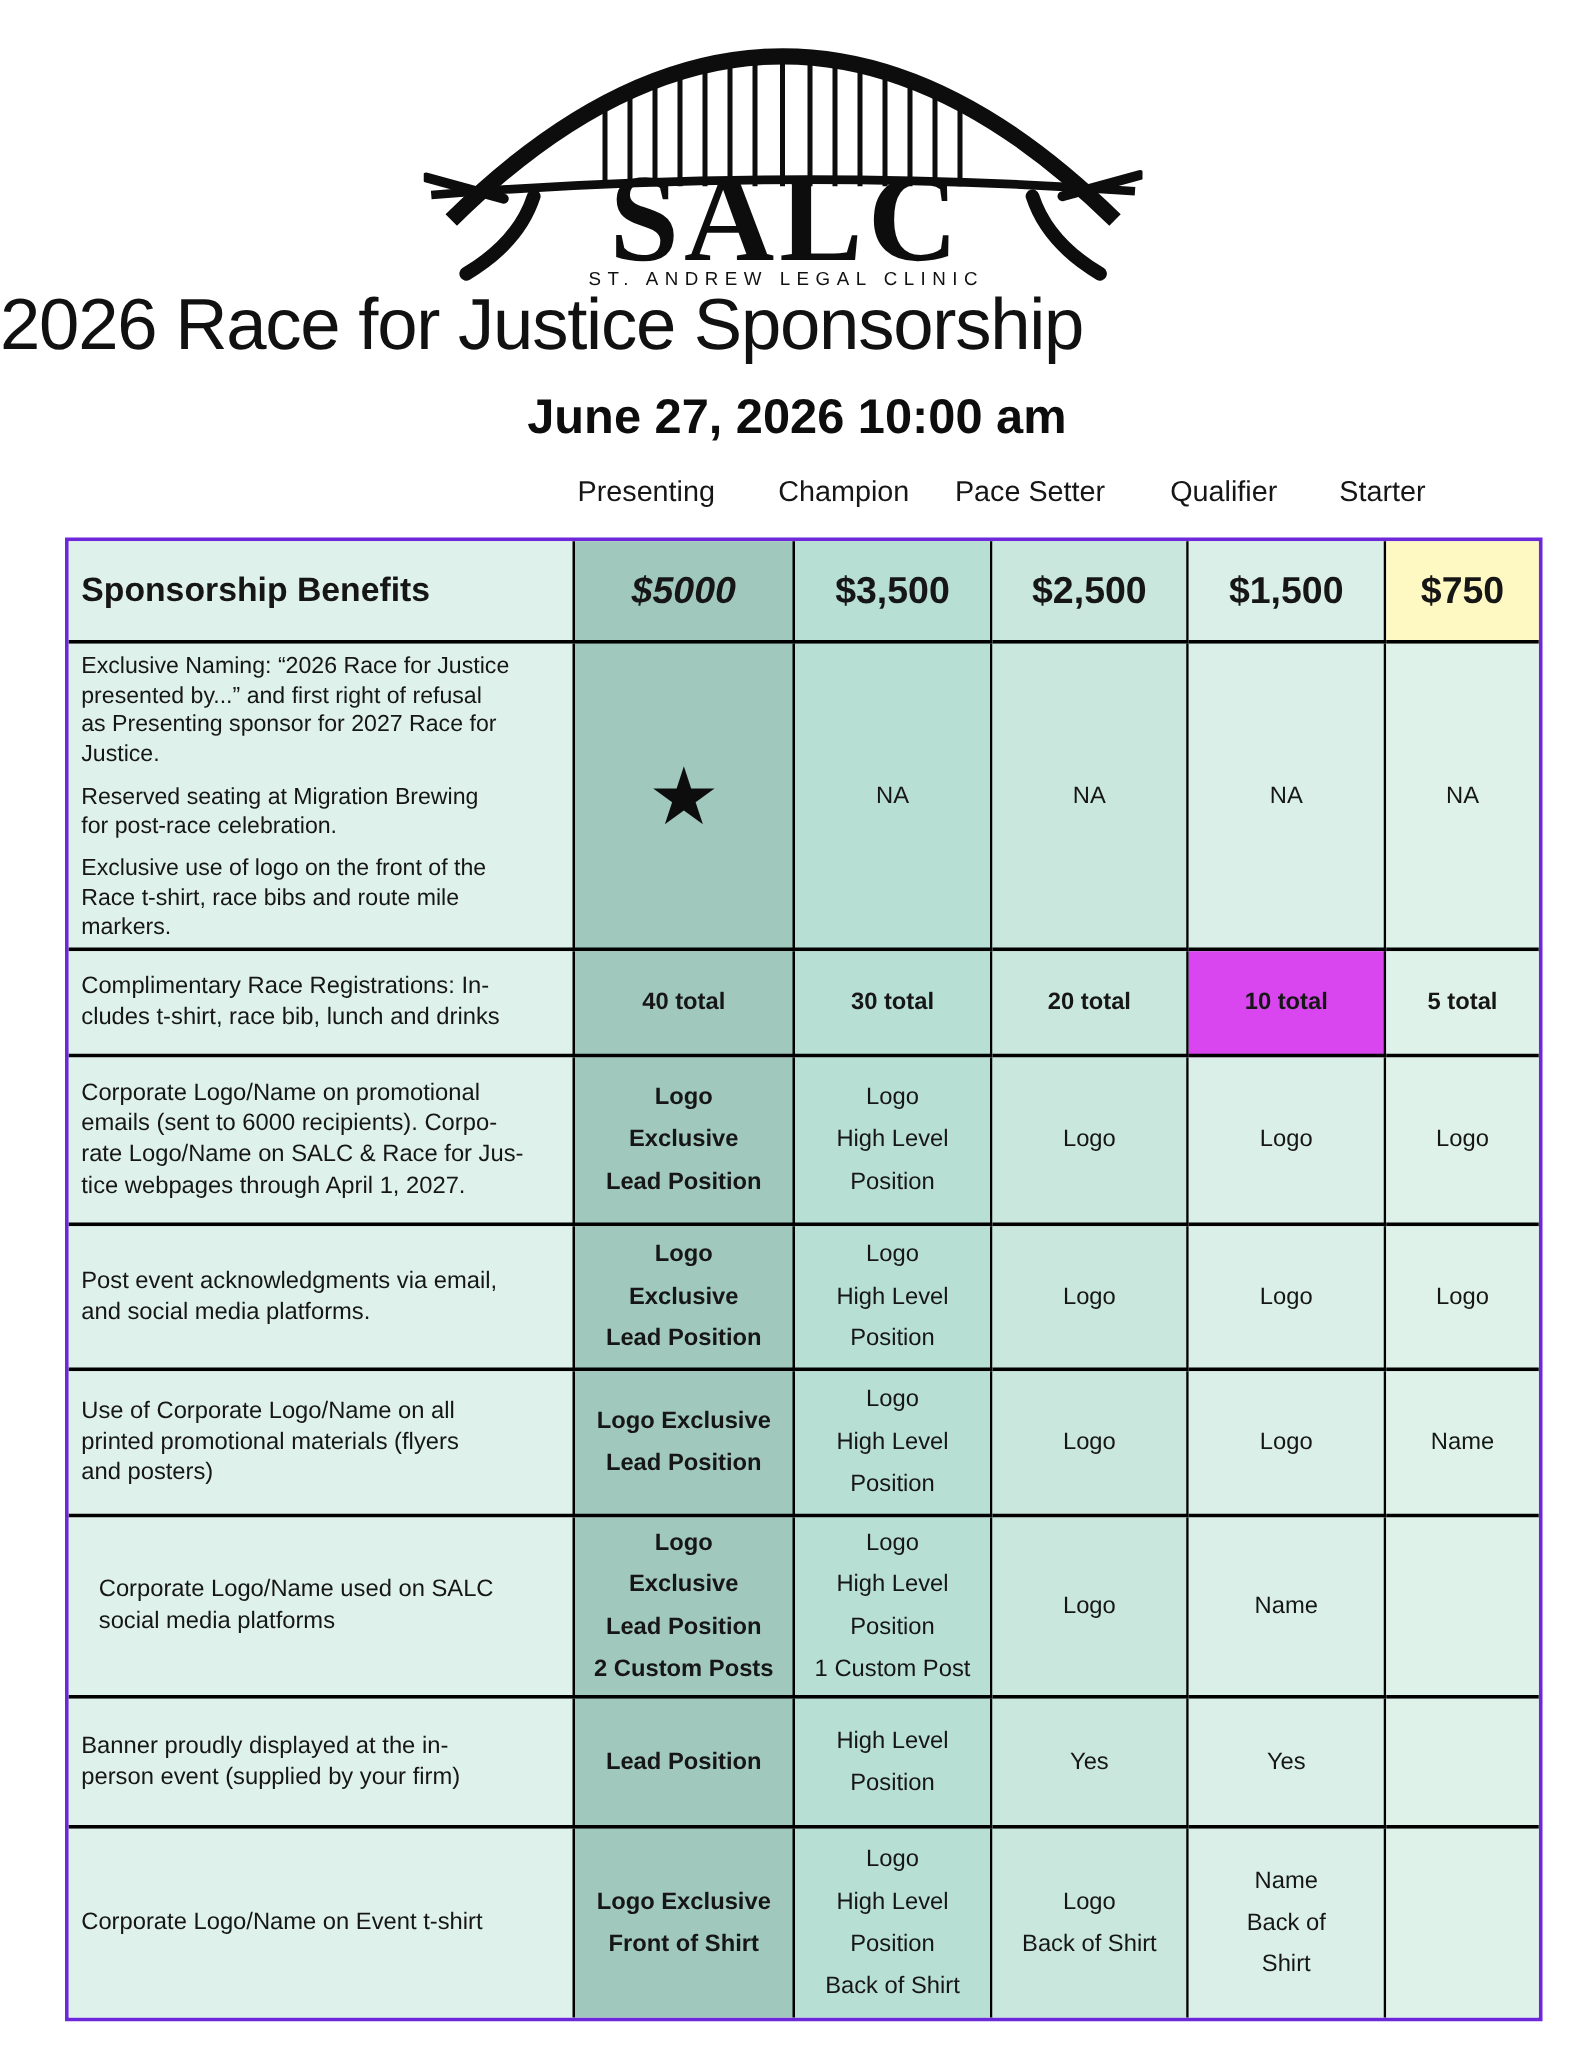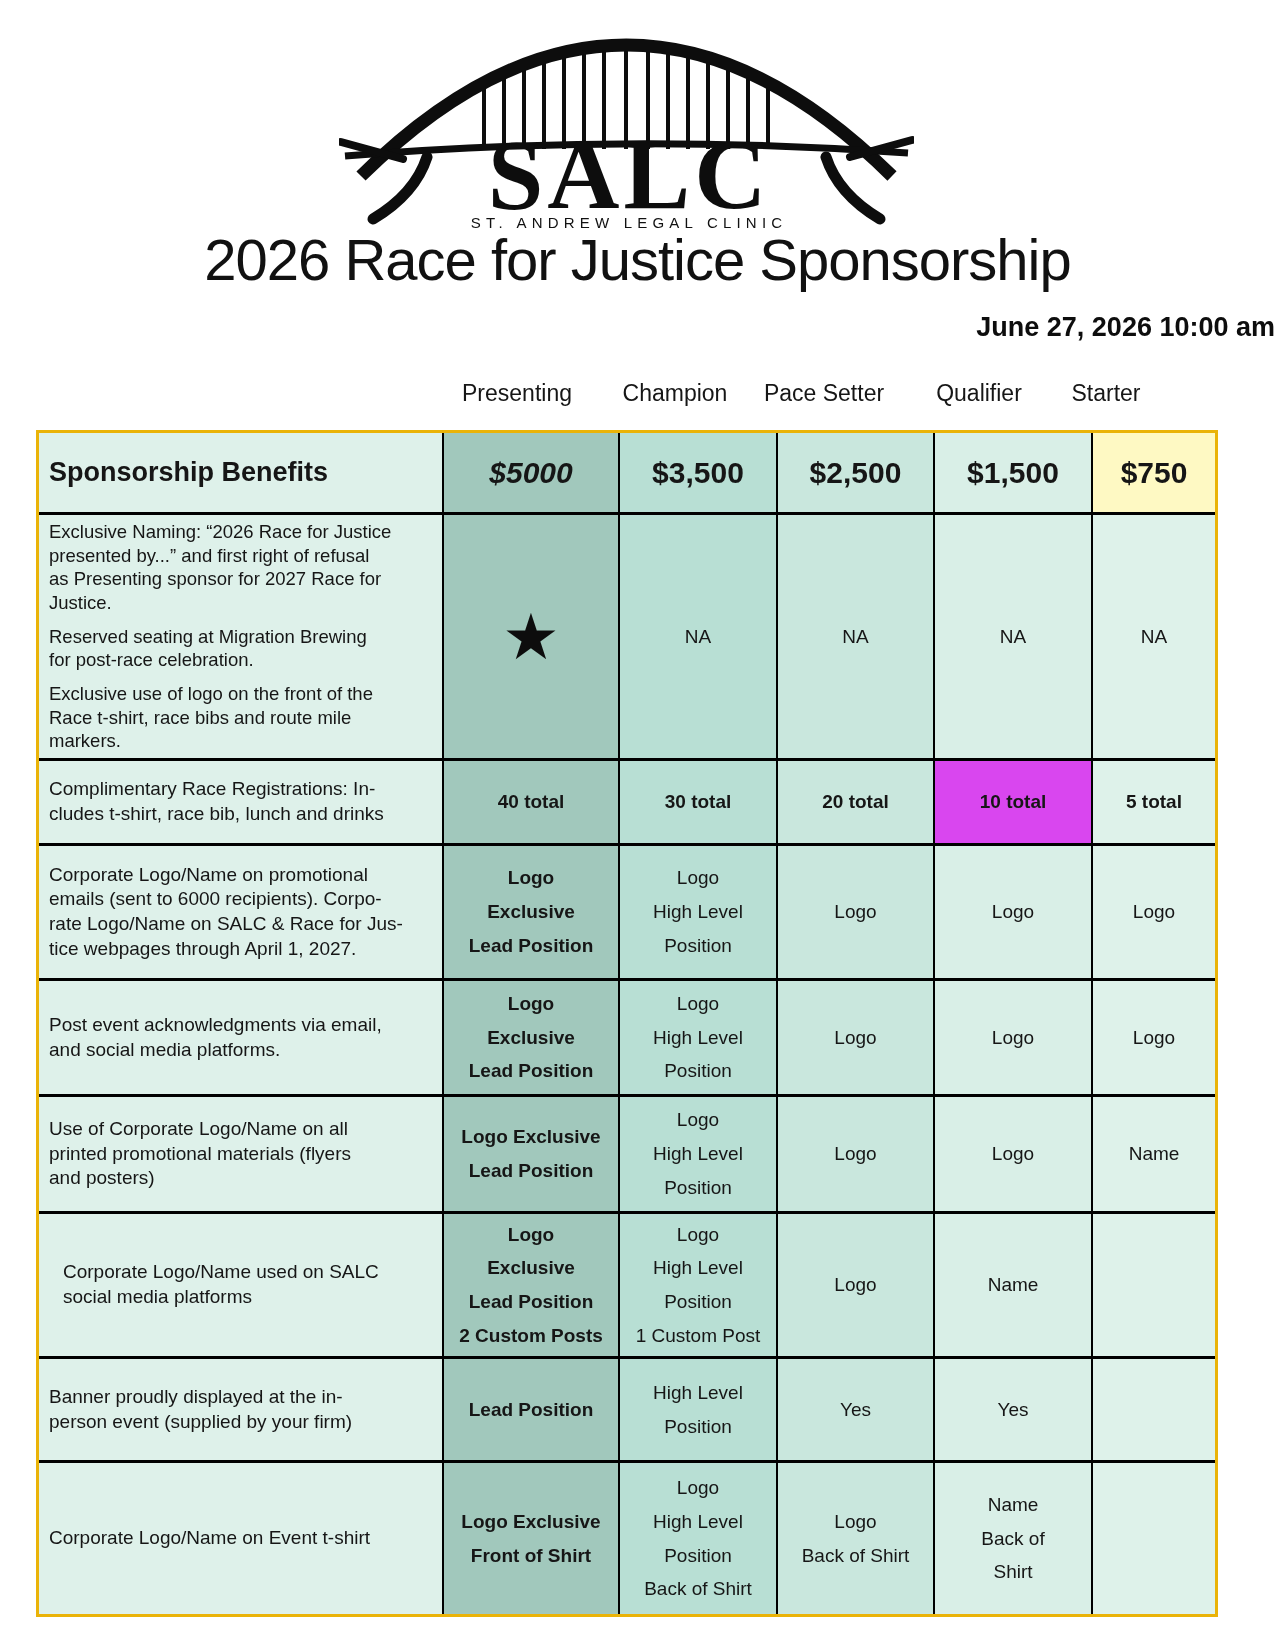--- a/index.html
+++ b/index.html
@@ -1,31 +1,31 @@
 <!DOCTYPE html>
 <html><head>
 <meta charset="utf-8">
 <style>
   html,body{margin:0;padding:0;background:#ffffff;}
   body{width:1275px;height:1650px;position:relative;overflow:hidden;
        font-family:"Liberation Sans",sans-serif;color:#161616;}
 
   .logo-wrap{position:absolute;top:6px;left:50%;transform:translateX(-52%);}
 
-  .title{position:absolute;top:226px;left:0;width:100%;text-align:center;
+  .title{position:absolute;top:226px;left:0;width:100%;text-align:left;
          font-size:58px;font-weight:400;letter-spacing:-1px;color:#111;}
-  .subtitle{position:absolute;top:312px;left:0;width:100%;text-align:right;
-            font-size:27px;font-weight:700;color:#0d0d0d;}
+  .subtitle{position:absolute;top:312px;left:0;width:100%;text-align:center;
+            font-size:39px;font-weight:700;color:#0d0d0d;}
 
   .tier-labels{position:absolute;top:380px;left:0;width:100%;height:32px;}
   .tier-label{position:absolute;transform:translateX(-50%);font-size:23px;
               white-space:nowrap;color:#161616;}
 
-  #sponsor-table{position:absolute;left:36px;top:430px;width:1182px;height:1187px;
-      box-sizing:border-box;border:3px solid #eab308;display:grid;
+  #sponsor-table{position:absolute;left:52px;top:430px;width:1182px;height:1187px;
+      box-sizing:border-box;border:3px solid #6d28d9;display:grid;
       grid-template-columns:405px 176px 158px 157px 158px 122px;
       grid-template-rows:82px 246px 85px 135px 116px 117px 145px 104px 151px;}
 
   .cell{box-sizing:border-box;border-right:2px solid #000;border-bottom:3px solid #000;
         display:flex;flex-direction:column;align-items:center;justify-content:center;
         text-align:center;overflow:hidden;}
   .cell.lastcol{border-right:none;}
   .cell.lastrow{border-bottom:none;}
 
   .th-benefit{align-items:flex-start;padding-left:10px;font-size:27px;font-weight:700;}

